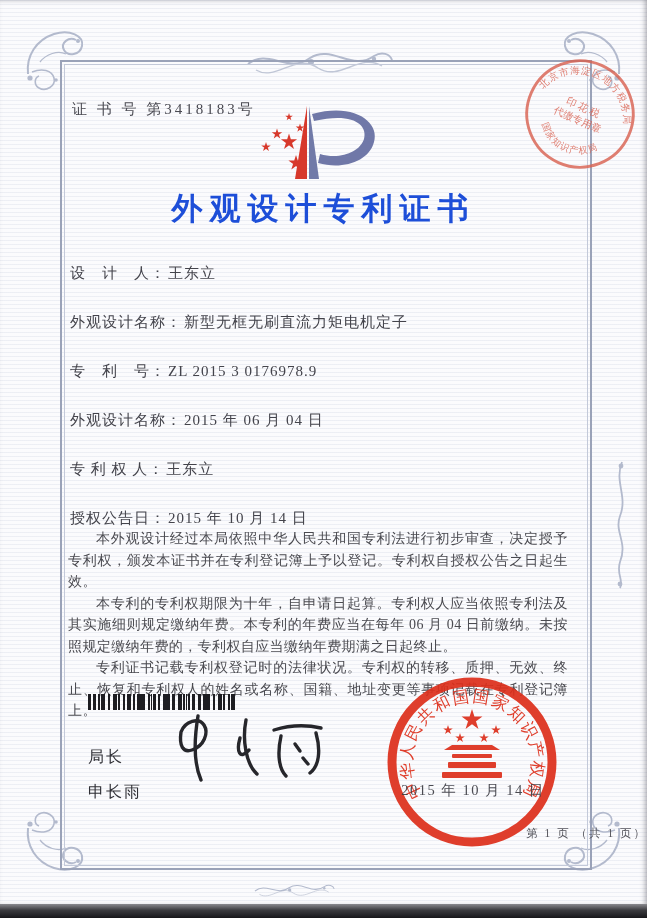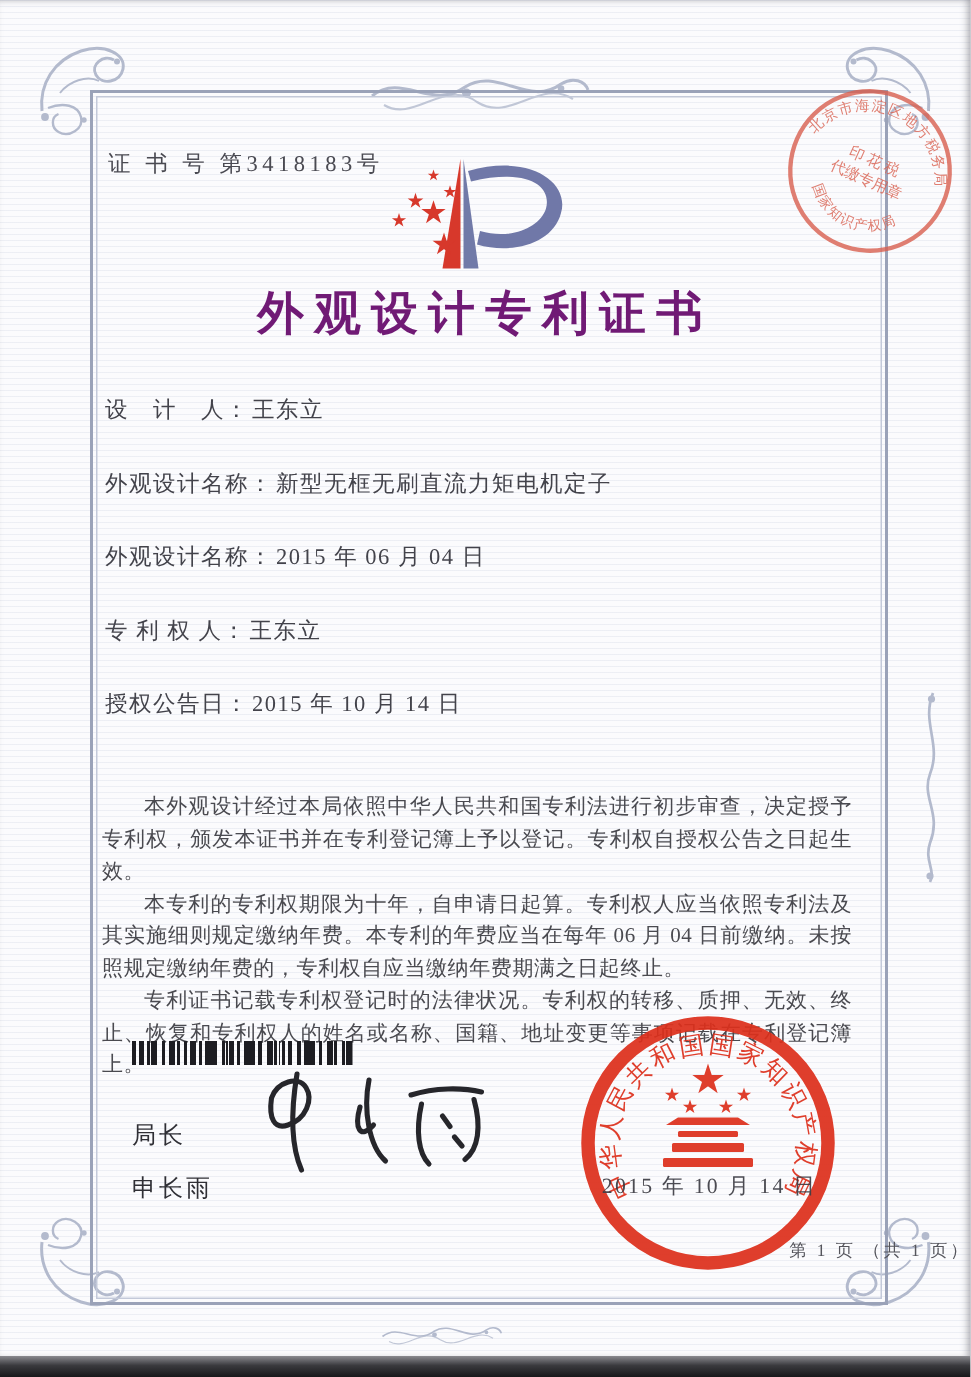--- a/index.html
+++ b/index.html
@@ -26,21 +26,21 @@
   .frame::after{
     content:"";position:absolute;inset:2px;border:1px solid #c3c9d9;
   }
   .cert-no{
     position:absolute;left:72px;top:100px;
     font-size:15px;letter-spacing:3px;color:#4a4a52;
   }
   .logo{position:absolute;left:256px;top:102px;width:146px;height:84px;}
   .title{
     position:absolute;left:0;right:0;top:188px;text-align:center;
-    font-size:31px;font-weight:bold;letter-spacing:7px;color:#701a75;
+    font-size:31px;font-weight:bold;letter-spacing:7px;color:#1d4ed8;
   }
   .fields{position:absolute;left:70px;top:264px;width:490px;}
   .field-row{font-size:15px;color:#43434b;margin-bottom:33px;height:16px;letter-spacing:1px;white-space:nowrap;}
   .field-row .val{margin-left:2px;}
   .body-text{
     position:absolute;left:68px;top:528px;width:500px;
     font-size:14px;line-height:21.5px;color:#4a4a50;text-align:justify;letter-spacing:.4px;
   }
   .body-text p{margin:0;text-indent:2em;}
   .barcode{
@@ -122,20 +122,21 @@
   <use href="#star" transform="translate(33,40) scale(8.5)"></use>
   <use href="#star" transform="translate(10,45) scale(5)"></use>
   <use href="#star" transform="translate(40,61) scale(8)"></use>
 </svg>
 
 <div class="title">外观设计专利证书</div>
 
 <div class="fields">
   <div class="field-row"><span>设　计　人：</span><span class="val">王东立</span></div>
   <div class="field-row"><span>外观设计名称：</span><span class="val">新型无框无刷直流力矩电机定子</span></div>
+  <div class="field-row"><span>专　利　号：</span><span class="val">ZL 2015 3 0176978.9</span></div>
   <div class="field-row"><span>外观设计名称：</span><span class="val">2015 年 06 月 04 日</span></div>
   <div class="field-row"><span>专 利 权 人：</span><span class="val">王东立</span></div>
   <div class="field-row"><span>授权公告日：</span><span class="val">2015 年 10 月 14 日</span></div>
 </div>
 
 <div class="body-text">
   <p>本外观设计经过本局依照中华人民共和国专利法进行初步审查，决定授予专利权，颁发本证书并在专利登记簿上予以登记。专利权自授权公告之日起生效。</p>
   <p>本专利的专利权期限为十年，自申请日起算。专利权人应当依照专利法及其实施细则规定缴纳年费。本专利的年费应当在每年 06 月 04 日前缴纳。未按照规定缴纳年费的，专利权自应当缴纳年费期满之日起终止。</p>
   <p>专利证书记载专利权登记时的法律状况。专利权的转移、质押、无效、终止、恢复和专利权人的姓名或名称、国籍、地址变更等事项记载在专利登记簿上。</p>
 </div>

